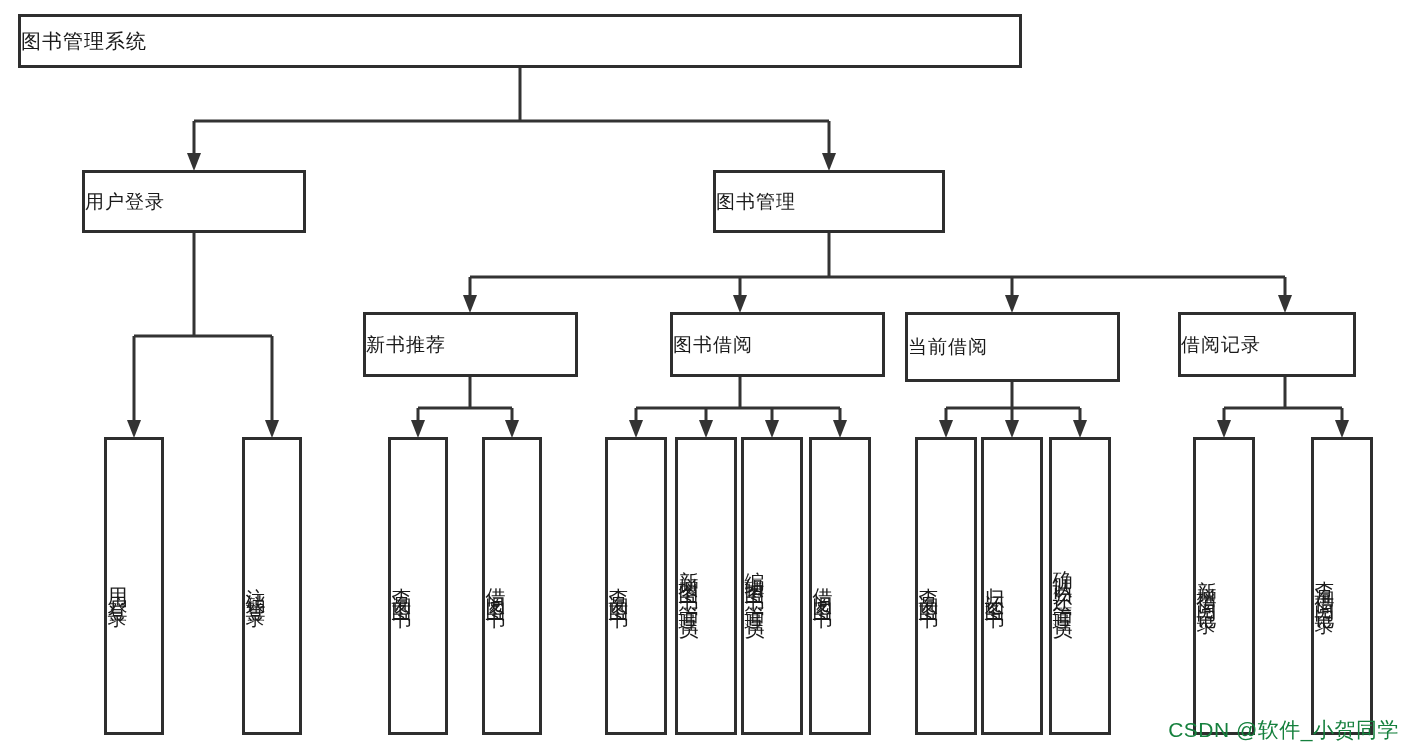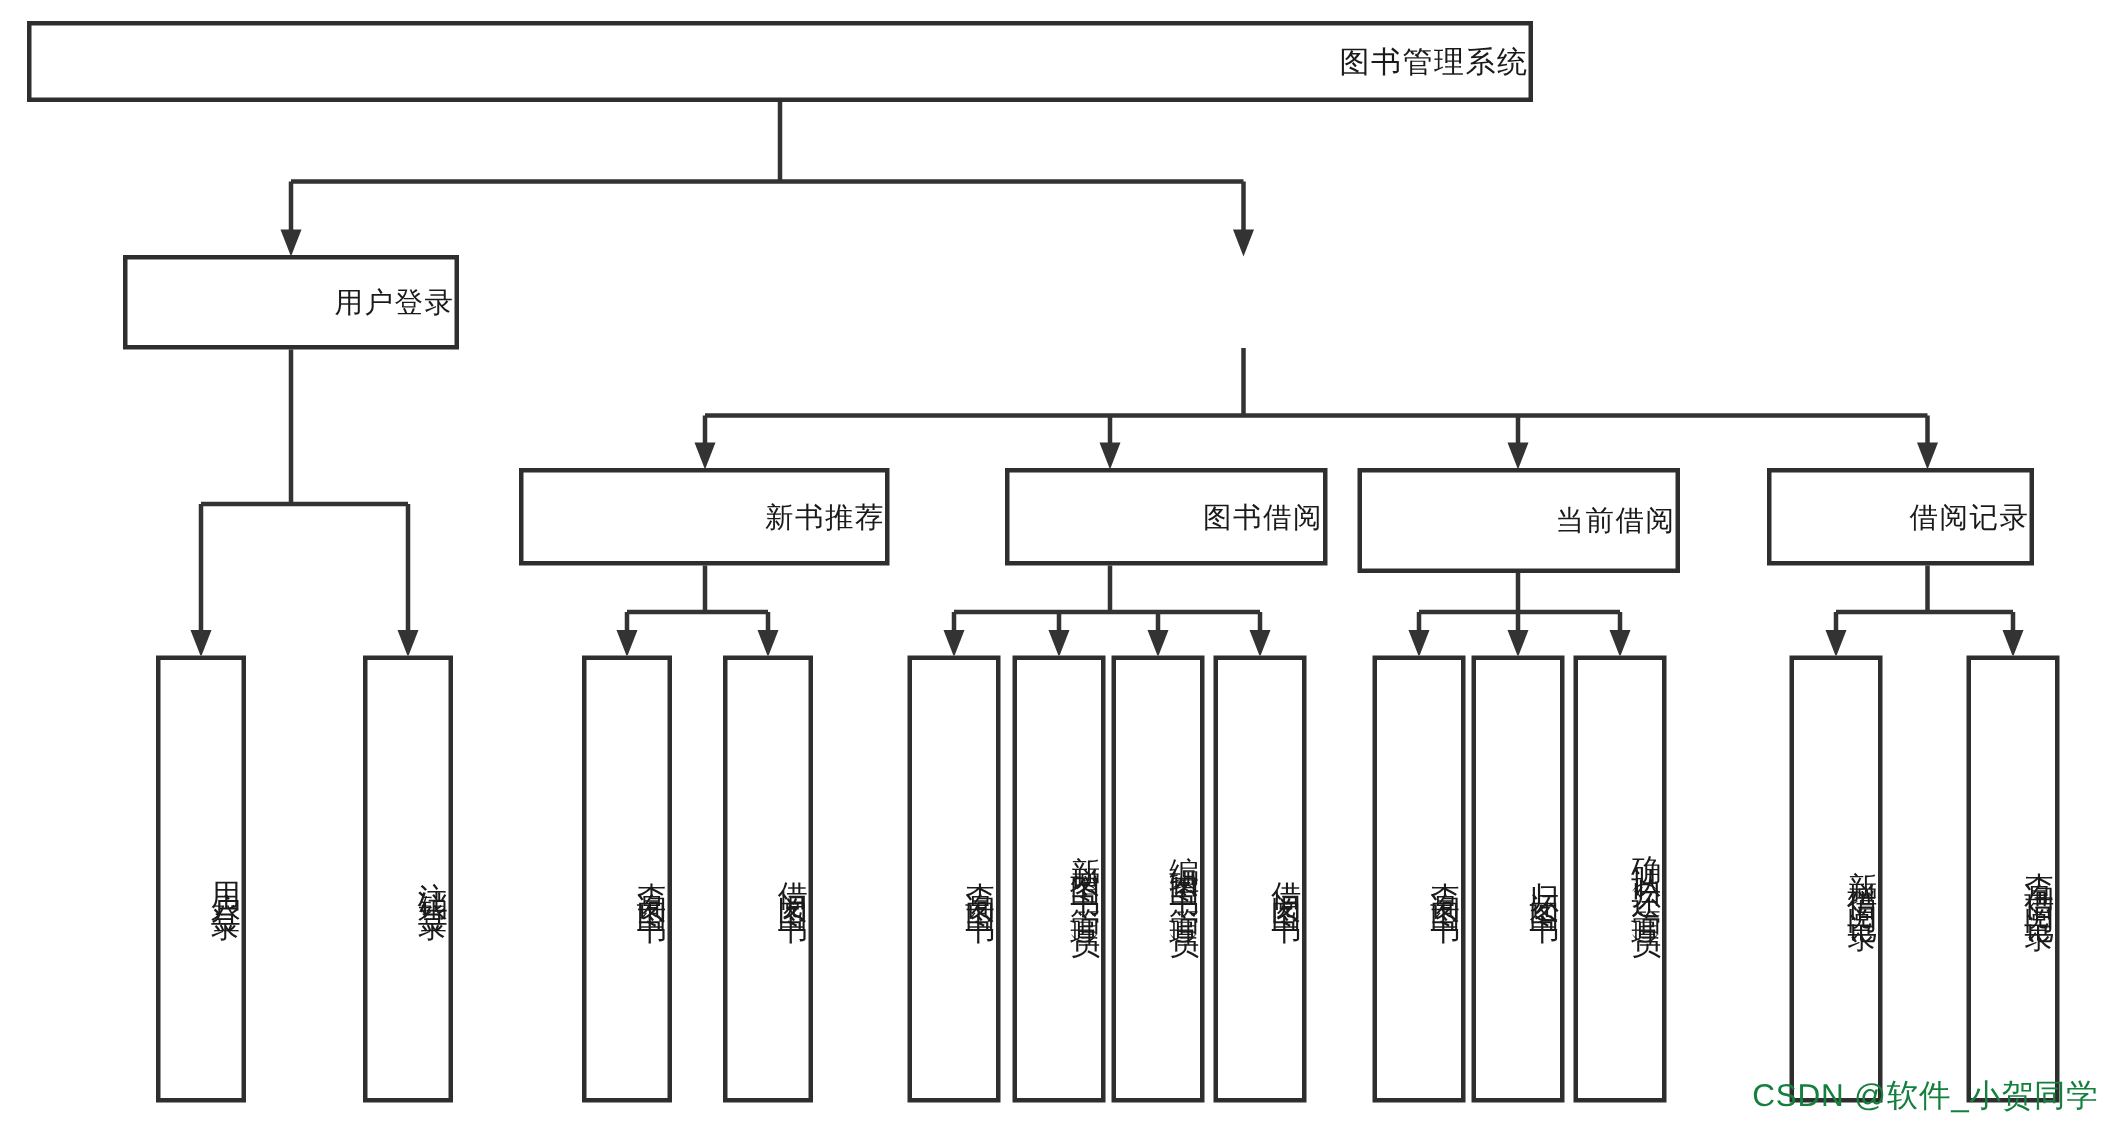--- a/index.html
+++ b/index.html
@@ -17,38 +17,38 @@
     width: 1405px; height: 747px;
     pointer-events: none;
   }
   .node {
     position: absolute;
     box-sizing: border-box;
     border: 3px solid #2e2e2e;
     background: #ffffff;
     display: flex;
     align-items: center;
-    justify-content: flex-end;
+    justify-content: flex-start;
     color: #1a1a1a;
   }
   .hbox { font-size: 19px; letter-spacing: 1px; }
   .rootbox { font-size: 20px; }
   .vtext {
     writing-mode: vertical-rl;
     text-orientation: mixed;
     font-size: 20px;
     letter-spacing: 7px;
     line-height: 1.1;
     white-space: nowrap;
   }
   
   .n-root  { left: 18px;   top: 14px;  width: 1004px; height: 54px; }
   .n-l2a   { left: 82px;   top: 170px; width: 224px;  height: 63px; }
   .n-l2b   { left: 713px;  top: 170px; width: 232px;  height: 63px; }
-  .n-l3a   { left: 346px;  top: 312px; width: 247px;  height: 65px; }
+  .n-l3a   { left: 363px;  top: 312px; width: 215px;  height: 65px; }
   .n-l3b   { left: 670px;  top: 312px; width: 215px;  height: 65px; }
   .n-l3c   { left: 905px;  top: 312px; width: 215px;  height: 70px; }
   .n-l3d   { left: 1178px; top: 312px; width: 178px;  height: 65px; }
   .leaf    { top: 437px; height: 298px; width: 60px; }
   .g1a { left: 104px; }  .g1b { left: 242px; }
   .g2a { left: 388px; }  .g2b { left: 482px; }
   .g3a { left: 605px; width: 62px; } .g3b { left: 675px; width: 62px; }
   .g3c { left: 741px; width: 62px; } .g3d { left: 809px; width: 62px; }
   .g4a { left: 915px; width: 62px; } .g4b { left: 981px; width: 62px; }
   .g4c { left: 1049px; width: 62px; }
@@ -101,20 +101,23 @@
     </g>
   </svg>
 
   <div class="node hbox rootbox n-root">
     <span>图书管理系统</span>
   </div>
 
   <div class="node hbox n-l2a">
     <span>用户登录</span>
   </div>
+  <div class="node hbox n-l2b">
+    <span>图书管理</span>
+  </div>
 
   <div class="node hbox n-l3a">
     <span>新书推荐</span>
   </div>
   <div class="node hbox n-l3b">
     <span>图书借阅</span>
   </div>
   <div class="node hbox n-l3c">
     <span>当前借阅</span>
   </div>

